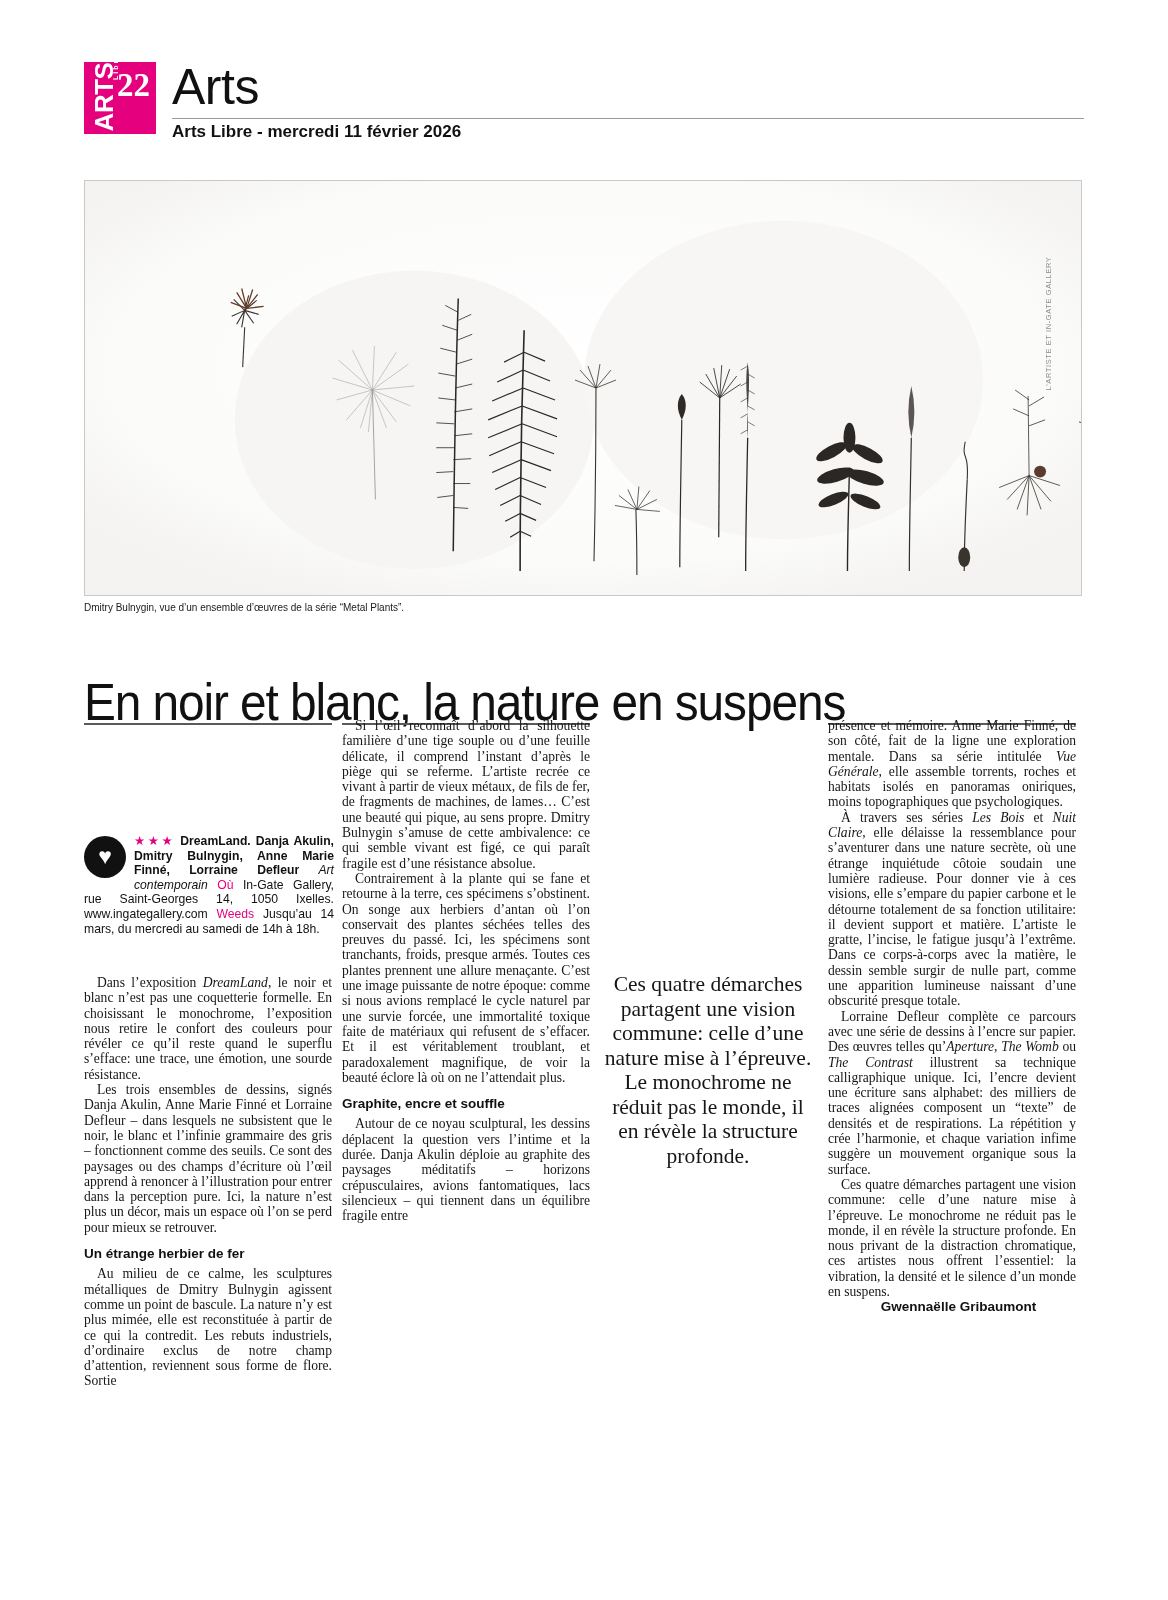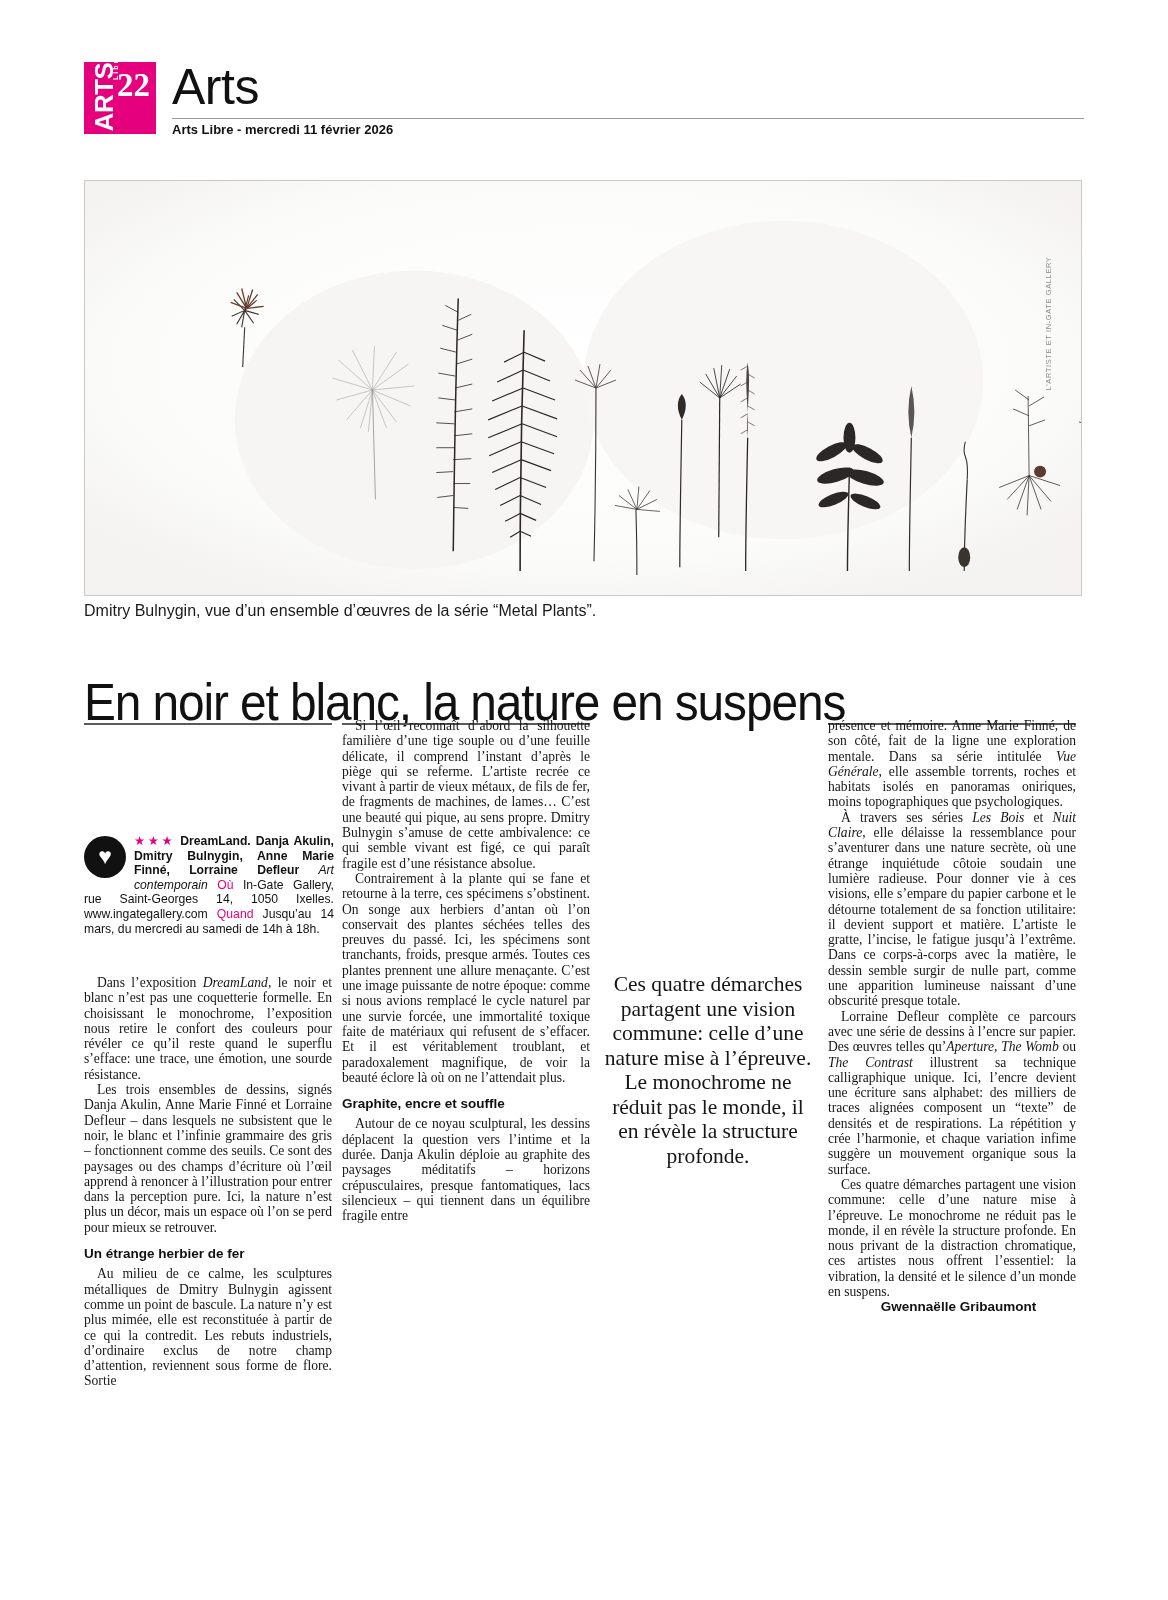--- a/index.html
+++ b/index.html
@@ -86,21 +86,21 @@
     top: 56px;
     width: 912px;
     height: 1px;
     background: #9a9a9a;
   }
   .masthead-sub {
     position: absolute;
     left: 88px;
     top: 60px;
     font-family: "Liberation Sans", sans-serif;
-    font-size: 13px;
+    font-size: 17px;
     font-weight: bold;
     color: #111;
   }
 
   
   .hero {
     position: absolute;
     left: 84px;
     top: 180px;
     width: 998px;
@@ -123,21 +123,21 @@
     letter-spacing: 0.6px;
     color: #8d8d8d;
     text-align: left;
     white-space: nowrap;
   }
   .caption {
     position: absolute;
     left: 84px;
     top: 602px;
     font-family: "Liberation Sans", sans-serif;
-    font-size: 16px;
+    font-size: 10px;
     color: #1a1a1a;
   }
 
   
   .headline {
     position: absolute;
     left: 84px;
     top: 637px;
     width: 1000px;
     font-family: "Liberation Sans", sans-serif;
@@ -414,36 +414,36 @@
   <div class="col-rule" style="left:828px;"></div>
 
 
   <div class="infobox">
     <div class="heart-badge"></div>
     <span class="stars">★★★</span>
     <span class="ib-bold">DreamLand. Danja Akulin, Dmitry Bulnygin, Anne Marie Finné, Lorraine Defleur</span>
     <span class="ib-ital">Art contemporain</span>
     <span class="ib-key">Où</span>
     <span>In-Gate Gallery, rue Saint-Georges 14, 1050 Ixelles. www.ingategallery.com</span>
-    <span class="ib-key">Quand</span>
+    <span class="ib-key">Weeds</span>
     <span>Jusqu’au 14 mars, du mercredi au samedi de 14h à 18h.</span>
   </div>
 
   <div class="col" id="col1" style="top:975px;">
     <p>Dans l’exposition <em>DreamLand</em>, le noir et blanc n’est pas une coquetterie formelle. En choisissant le monochrome, l’exposition nous retire le confort des couleurs pour révéler ce qu’il reste quand le superflu s’efface: une trace, une émotion, une sourde résistance.</p>
     <p>Les trois ensembles de dessins, signés Danja Akulin, Anne Marie Finné et Lorraine Defleur – dans lesquels ne subsistent que le noir, le blanc et l’infinie grammaire des gris – fonctionnent comme des seuils. Ce sont des paysages ou des champs d’écriture où l’œil apprend à renoncer à l’illustration pour entrer dans la perception pure. Ici, la nature n’est plus un décor, mais un espace où l’on se perd pour mieux se retrouver.</p>
     <div class="subhead">Un étrange herbier de fer</div>
     <p>Au milieu de ce calme, les sculptures métalliques de Dmitry Bulnygin agissent comme un point de bascule. La nature n’y est plus mimée, elle est reconstituée à partir de ce qui la contredit. Les rebuts industriels, d’ordinaire exclus de notre champ d’attention, reviennent sous forme de flore. Sortie</p>
   </div>
 
   <div class="col" id="col2">
     <p>Si l’œil reconnaît d’abord la silhouette familière d’une tige souple ou d’une feuille délicate, il comprend l’instant d’après le piège qui se referme. L’artiste recrée ce vivant à partir de vieux métaux, de fils de fer, de fragments de machines, de lames… C’est une beauté qui pique, au sens propre. Dmitry Bulnygin s’amuse de cette ambivalence: ce qui semble vivant est figé, ce qui paraît fragile est d’une résistance absolue.</p>
     <p>Contrairement à la plante qui se fane et retourne à la terre, ces spécimens s’obstinent. On songe aux herbiers d’antan où l’on conservait des plantes séchées telles des preuves du passé. Ici, les spécimens sont tranchants, froids, presque armés. Toutes ces plantes prennent une allure menaçante. C’est une image puissante de notre époque: comme si nous avions remplacé le cycle naturel par une survie forcée, une immortalité toxique faite de matériaux qui refusent de s’effacer. Et il est véritablement troublant, et paradoxalement magnifique, de voir la beauté éclore là où on ne l’attendait plus.</p>
     <div class="subhead">Graphite, encre et souffle</div>
-    <p>Autour de ce noyau sculptural, les dessins déplacent la question vers l’intime et la durée. Danja Akulin déploie au graphite des paysages méditatifs – horizons crépusculaires, presque fantomatiques, lacs silencieux – qui tiennent dans un équilibre fragile entre</p>
+    <p>Autour de ce noyau sculptural, les dessins déplacent la question vers l’intime et la durée. Danja Akulin déploie au graphite des paysages méditatifs – horizons crépusculaires, avions fantomatiques, lacs silencieux – qui tiennent dans un équilibre fragile entre</p>
   </div>
 
   <div class="pullquote">Ces quatre démarches partagent une vision commune: celle d’une nature mise à l’épreuve. Le monochrome ne réduit pas le monde, il en révèle la structure profonde.</div>
 
   <div class="col" id="col3">
     <p class="noindent">présence et mémoire. Anne Marie Finné, de son côté, fait de la ligne une exploration mentale. Dans sa série intitulée <em>Vue Générale</em>, elle assemble torrents, roches et habitats isolés en panoramas oniriques, moins topographiques que psychologiques.</p>
     <p>À travers ses séries <em>Les Bois</em> et <em>Nuit Claire</em>, elle délaisse la ressemblance pour s’aventurer dans une nature secrète, où une étrange inquiétude côtoie soudain une lumière radieuse. Pour donner vie à ces visions, elle s’empare du papier carbone et le détourne totalement de sa fonction utilitaire: il devient support et matière. L’artiste le gratte, l’incise, le fatigue jusqu’à l’extrême. Dans ce corps-à-corps avec la matière, le dessin semble surgir de nulle part, comme une apparition lumineuse naissant d’une obscurité presque totale.</p>
     <p>Lorraine Defleur complète ce parcours avec une série de dessins à l’encre sur papier. Des œuvres telles qu’<em>Aperture</em>, <em>The Womb</em> ou <em>The Contrast</em> illustrent sa technique calligraphique unique. Ici, l’encre devient une écriture sans alphabet: des milliers de traces alignées composent un “texte” de densités et de respirations. La répétition y crée l’harmonie, et chaque variation infime suggère un mouvement organique sous la surface.</p>
     <p>Ces quatre démarches partagent une vision commune: celle d’une nature mise à l’épreuve. Le monochrome ne réduit pas le monde, il en révèle la structure profonde. En nous privant de la distraction chromatique, ces artistes nous offrent l’essentiel: la vibration, la densité et le silence d’un monde en suspens.</p>
     <p class="byline">Gwennaëlle Gribaumont</p>

